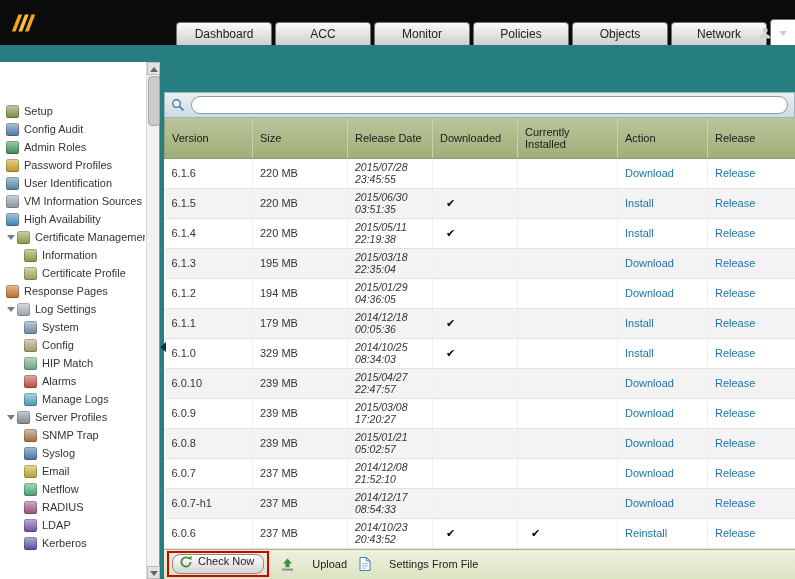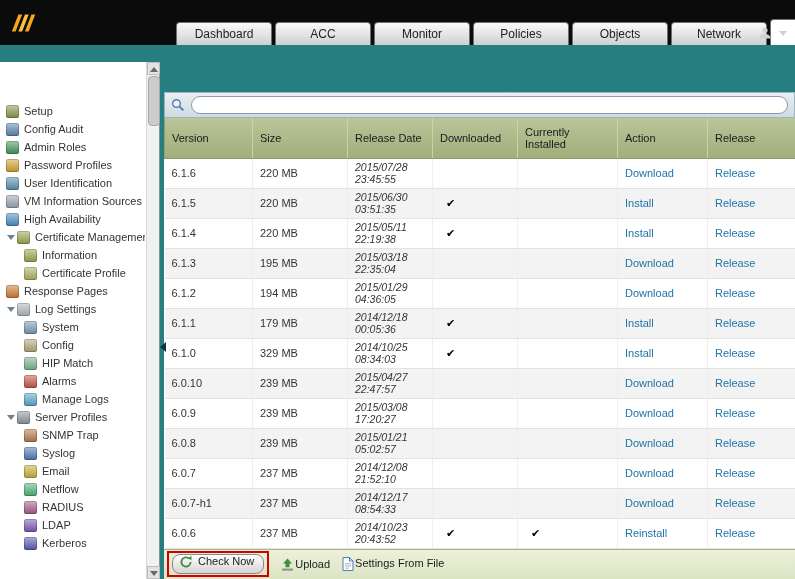--- a/index.html
+++ b/index.html
@@ -100,21 +100,21 @@
   
   .footerbar{flex:1;background:linear-gradient(#edf1db,#dbe4c3);
     border-top:1px solid #a9b687;display:flex;align-items:center;gap:12px;
     padding:0 3px;box-sizing:border-box;}
   .annotation{border:2px solid #d40000;padding:1px 3px;display:inline-flex;
     align-items:center;}
   .btn{display:inline-flex;align-items:flex-start;gap:5px;height:20px;
     background:linear-gradient(#fefefe,#d5d5d5);border:1px solid #8a8a8a;
     border-radius:8px;padding:0 9px 0 6px;font-size:11px;color:#222;cursor:pointer;
     font-family:"Liberation Sans",sans-serif;}
-  .flatbtn{display:inline-flex;align-items:flex-start;gap:1px;font-size:11px;
+  .flatbtn{display:inline-flex;align-items:center;gap:18px;font-size:11px;
     color:#222;cursor:pointer;}
 </style>
 </head>
 <body>
 
 <div class="app">
 
   <div class="topbar">
     <div class="logo">
       <svg width="28" height="26" viewBox="0 0 30 26">

